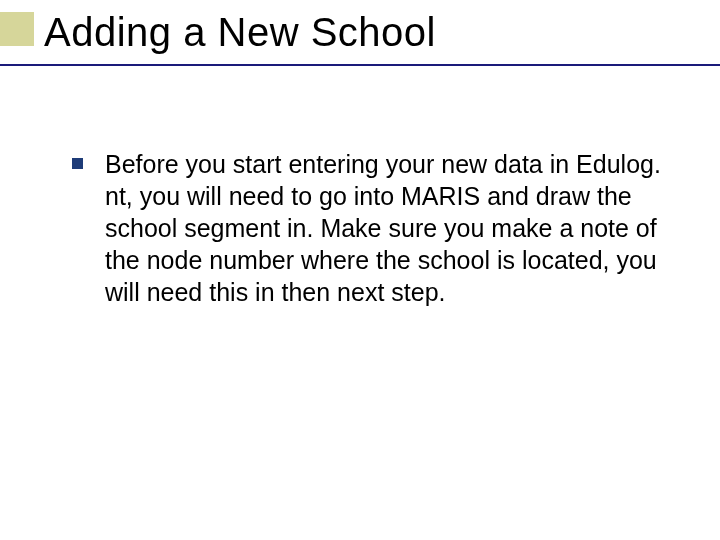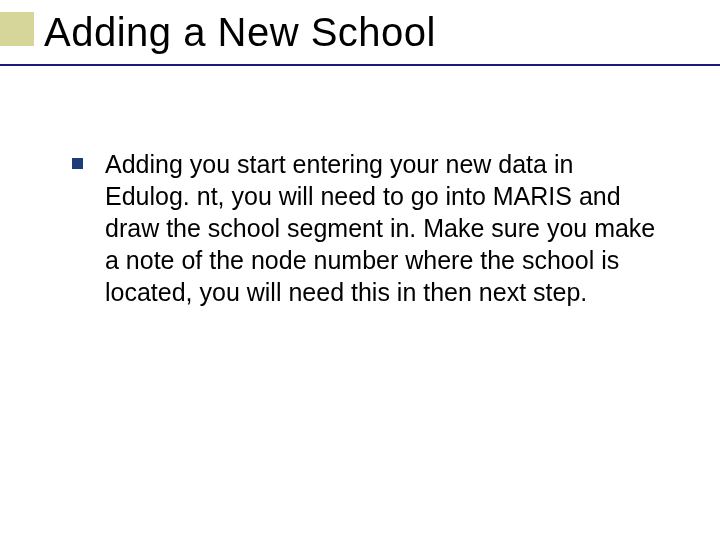--- a/index.html
+++ b/index.html
@@ -74,16 +74,16 @@
 <body>
 
 <div class="slide">
   <div class="accent-block"></div>
   <div class="title">Adding a New School</div>
   <div class="title-rule"></div>
 
   <div class="body">
     <div class="bullet-row">
       <div class="bullet"></div>
-      <div class="body-text">Adding you start entering your new data in Edulog. nt, you will need to go into MARIS and draw the school segment in. Make sure you make a note of the node number where the school is located, you will need this in then next step.</div>
+      <div class="body-text">Before you start entering your new data in Edulog. nt, you will need to go into MARIS and draw the school segment in. Make sure you make a note of the node number where the school is located, you will need this in then next step.</div>
     </div>
   </div>
 </div>
 
 </body></html>

